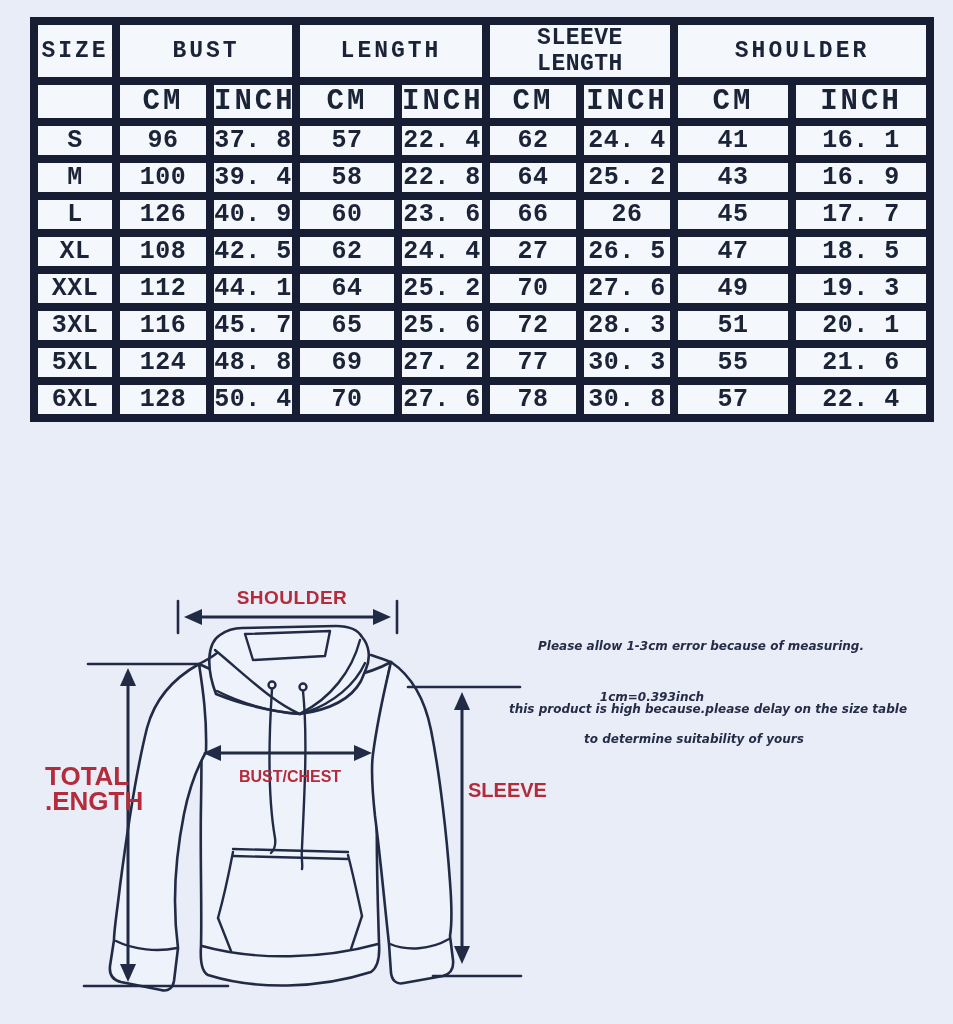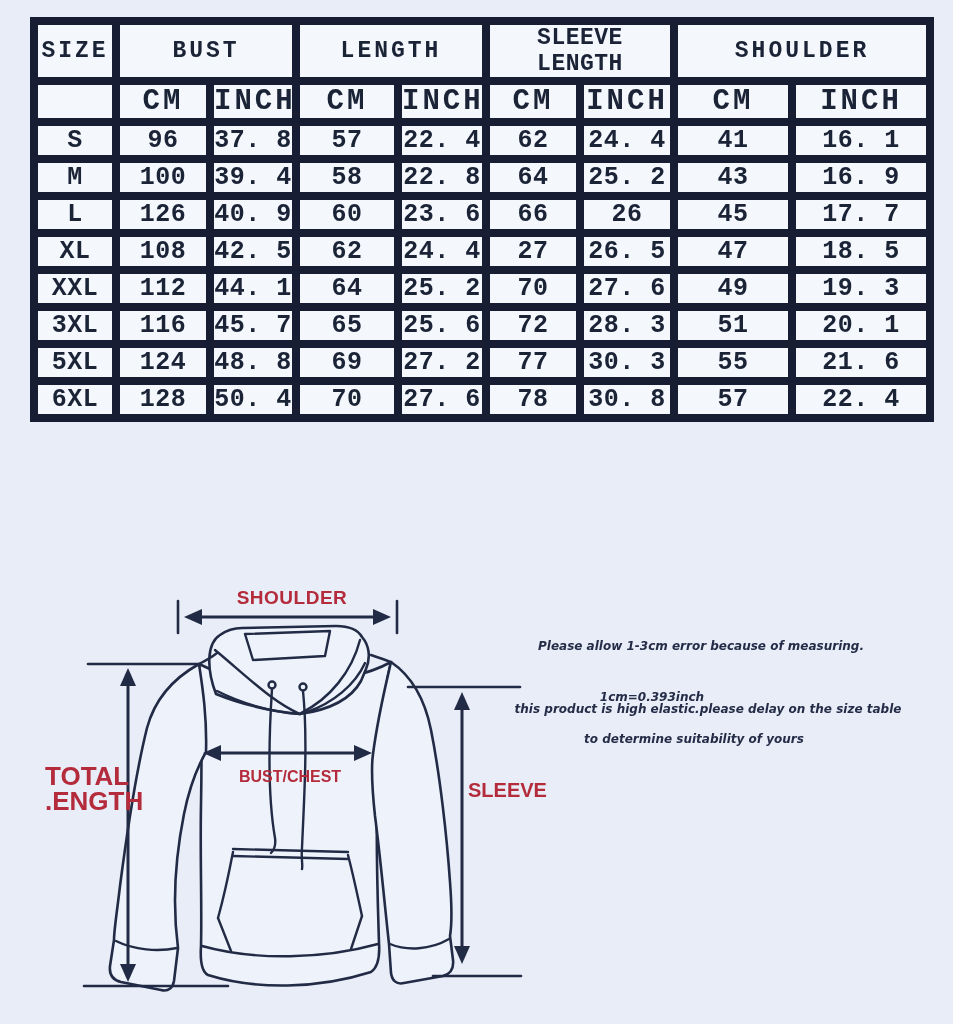--- a/index.html
+++ b/index.html
@@ -237,16 +237,16 @@
   <div class="red-label lbl-shoulder">SHOULDER</div>
   <div class="red-label lbl-total">
     <div>TOTAL</div>
     <div>.ENGTH</div>
   </div>
   <div class="red-label lbl-bust">BUST/CHEST</div>
   <div class="red-label lbl-sleeve">SLEEVE</div>
 
   <div class="note note1">Please allow 1-3cm error because of measuring.</div>
   <div class="note note2">1cm=0.393inch</div>
-  <div class="note note3">this product is high elastic.please delay on the size table</div>
+  <div class="note note3">this product is high because.please delay on the size table</div>
   <div class="note note4">to determine suitability of yours</div>
 
 </div>
 
 </body></html>

